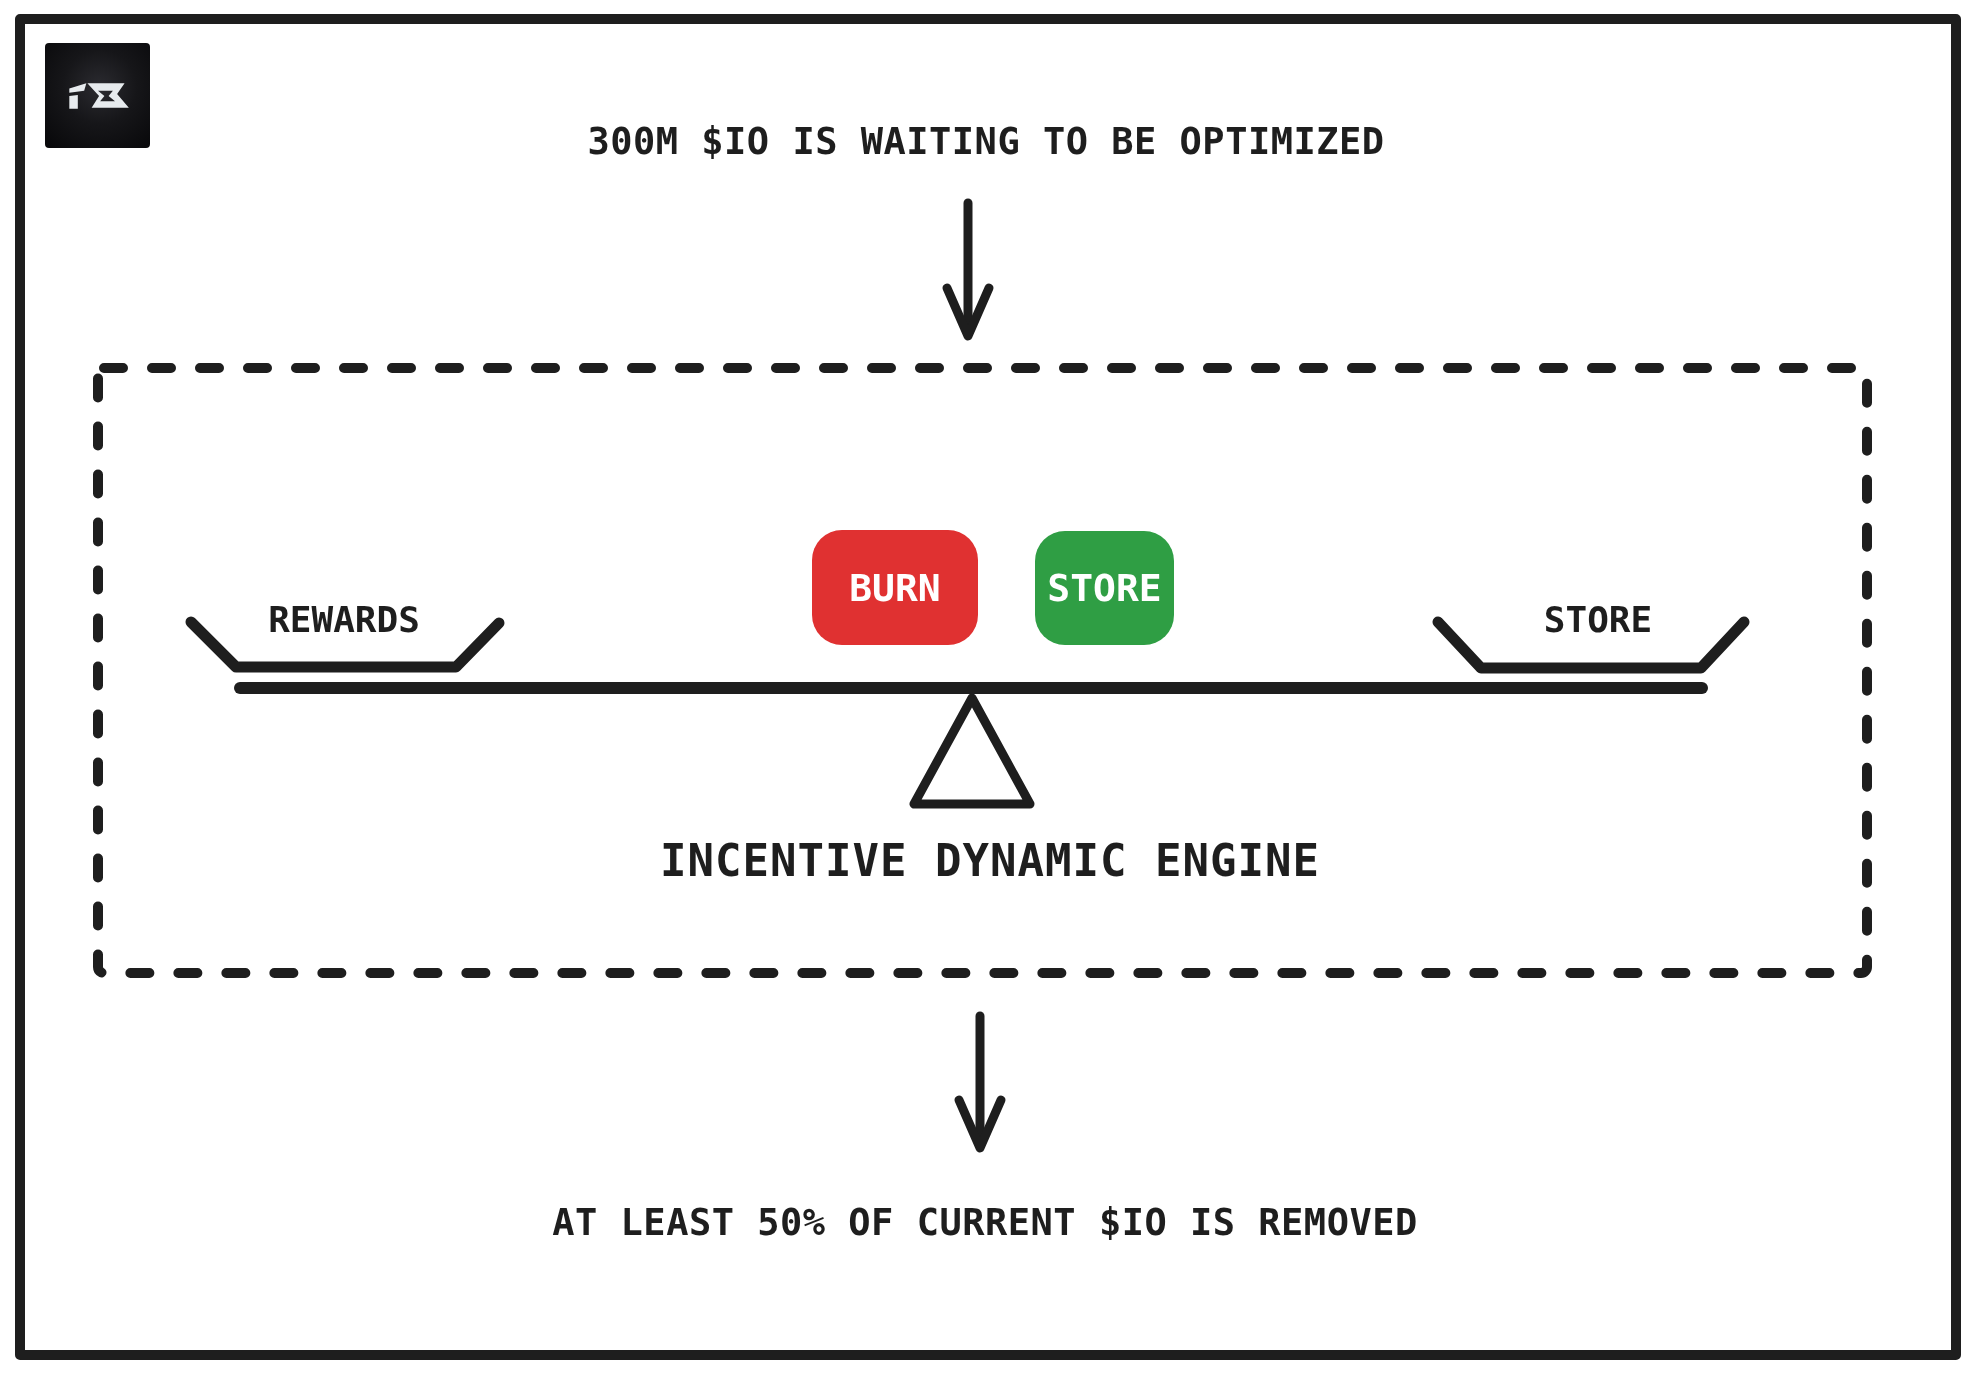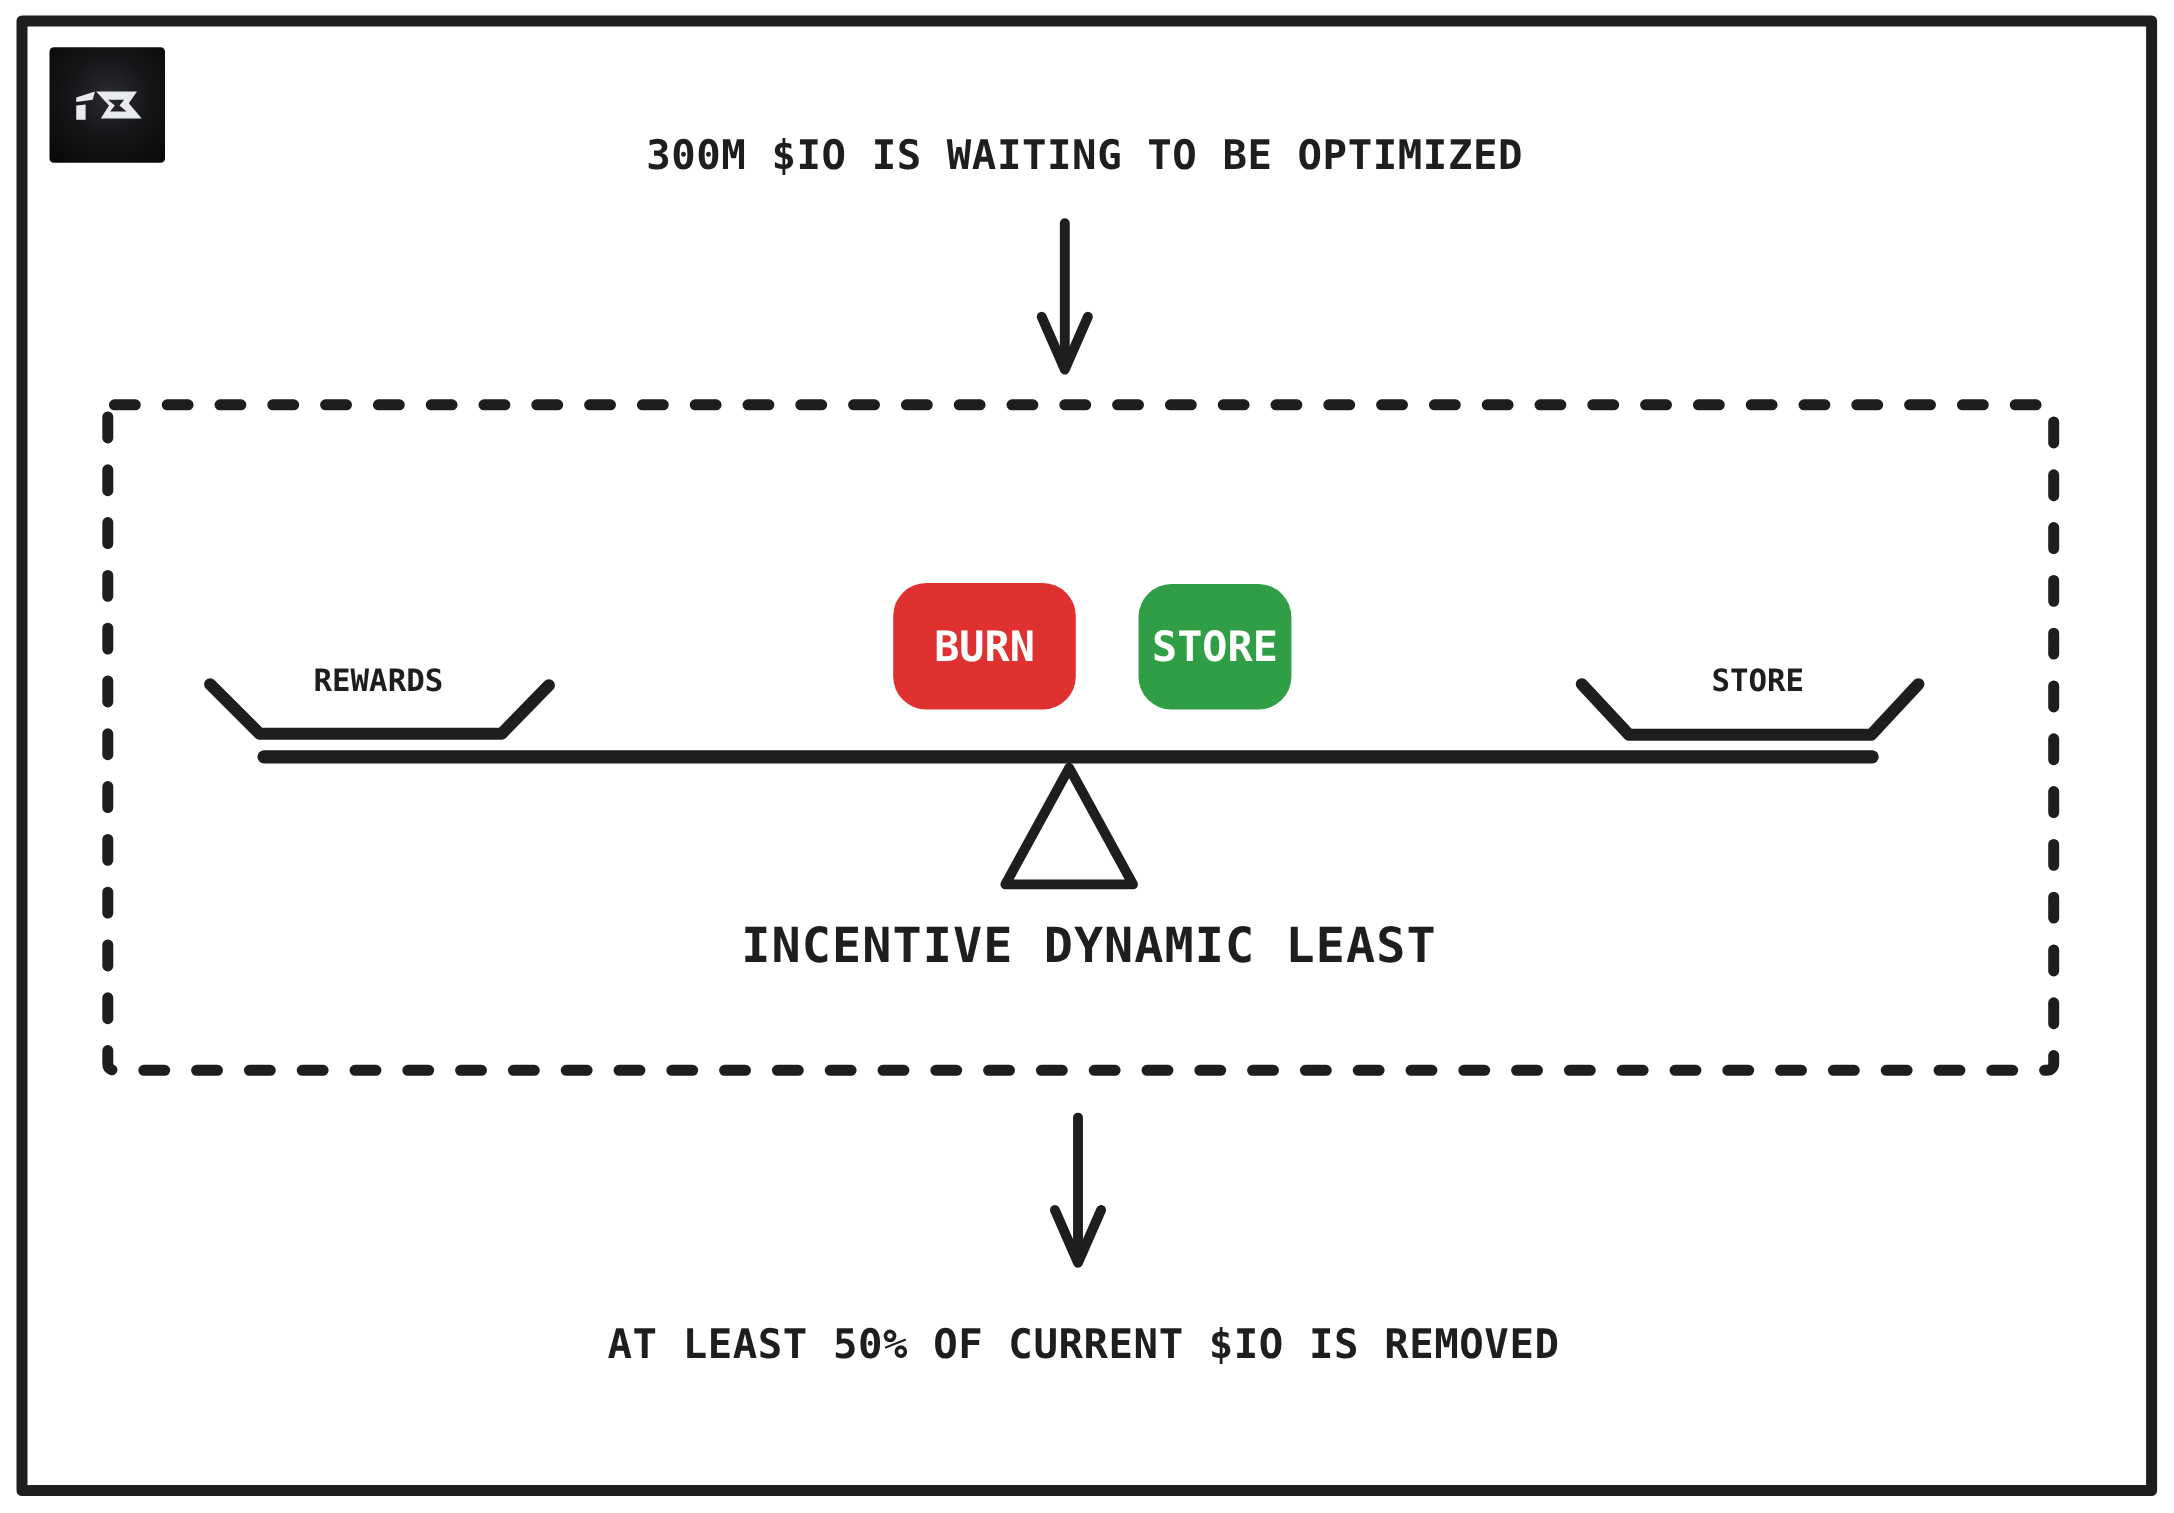--- a/index.html
+++ b/index.html
@@ -49,21 +49,21 @@
   .beam{stroke-width:12;}
   .tray{stroke-width:11;}
   .fulcrum{fill:var(--bg);stroke-width:9;}
   .caption{
     position:absolute;transform:translate(-50%,-50%);
     font-weight:bold;font-size:37px;letter-spacing:0.5px;
     white-space:nowrap;color:var(--ink);
   }
   .tray-label{
     position:absolute;transform:translate(-50%,-50%);
-    font-weight:bold;font-size:28px;white-space:nowrap;color:var(--ink);
+    font-weight:bold;font-size:36px;white-space:nowrap;color:var(--ink);
   }
   .engine-title{
     position:absolute;transform:translate(-50%,-50%);
     font-weight:bold;font-size:44px;letter-spacing:1px;
     white-space:nowrap;color:var(--ink);
   }
   .btn{
     position:absolute;display:flex;align-items:center;justify-content:center;
     color:var(--btn-text);font-weight:bold;font-size:38px;
     border-radius:30px;cursor:pointer;user-select:none;margin-left:36px;
@@ -114,17 +114,17 @@
   </svg>
 
   <div class="tray-label" style="left:344px;top:619px;">REWARDS</div>
 
   <div class="tray-label" style="left:1598px;top:619px;">STORE</div>
 
   <div class="btn btn-burn">BURN</div>
 
   <div class="btn btn-store">STORE</div>
 
-  <div class="engine-title" style="left:990px;top:860px;">INCENTIVE DYNAMIC LEAST</div>
+  <div class="engine-title" style="left:990px;top:860px;">INCENTIVE DYNAMIC ENGINE</div>
 
   <div class="caption" style="left:985px;top:1222px;">AT LEAST 50% OF CURRENT $IO IS REMOVED</div>
 
 </div>
 
 </body></html>

